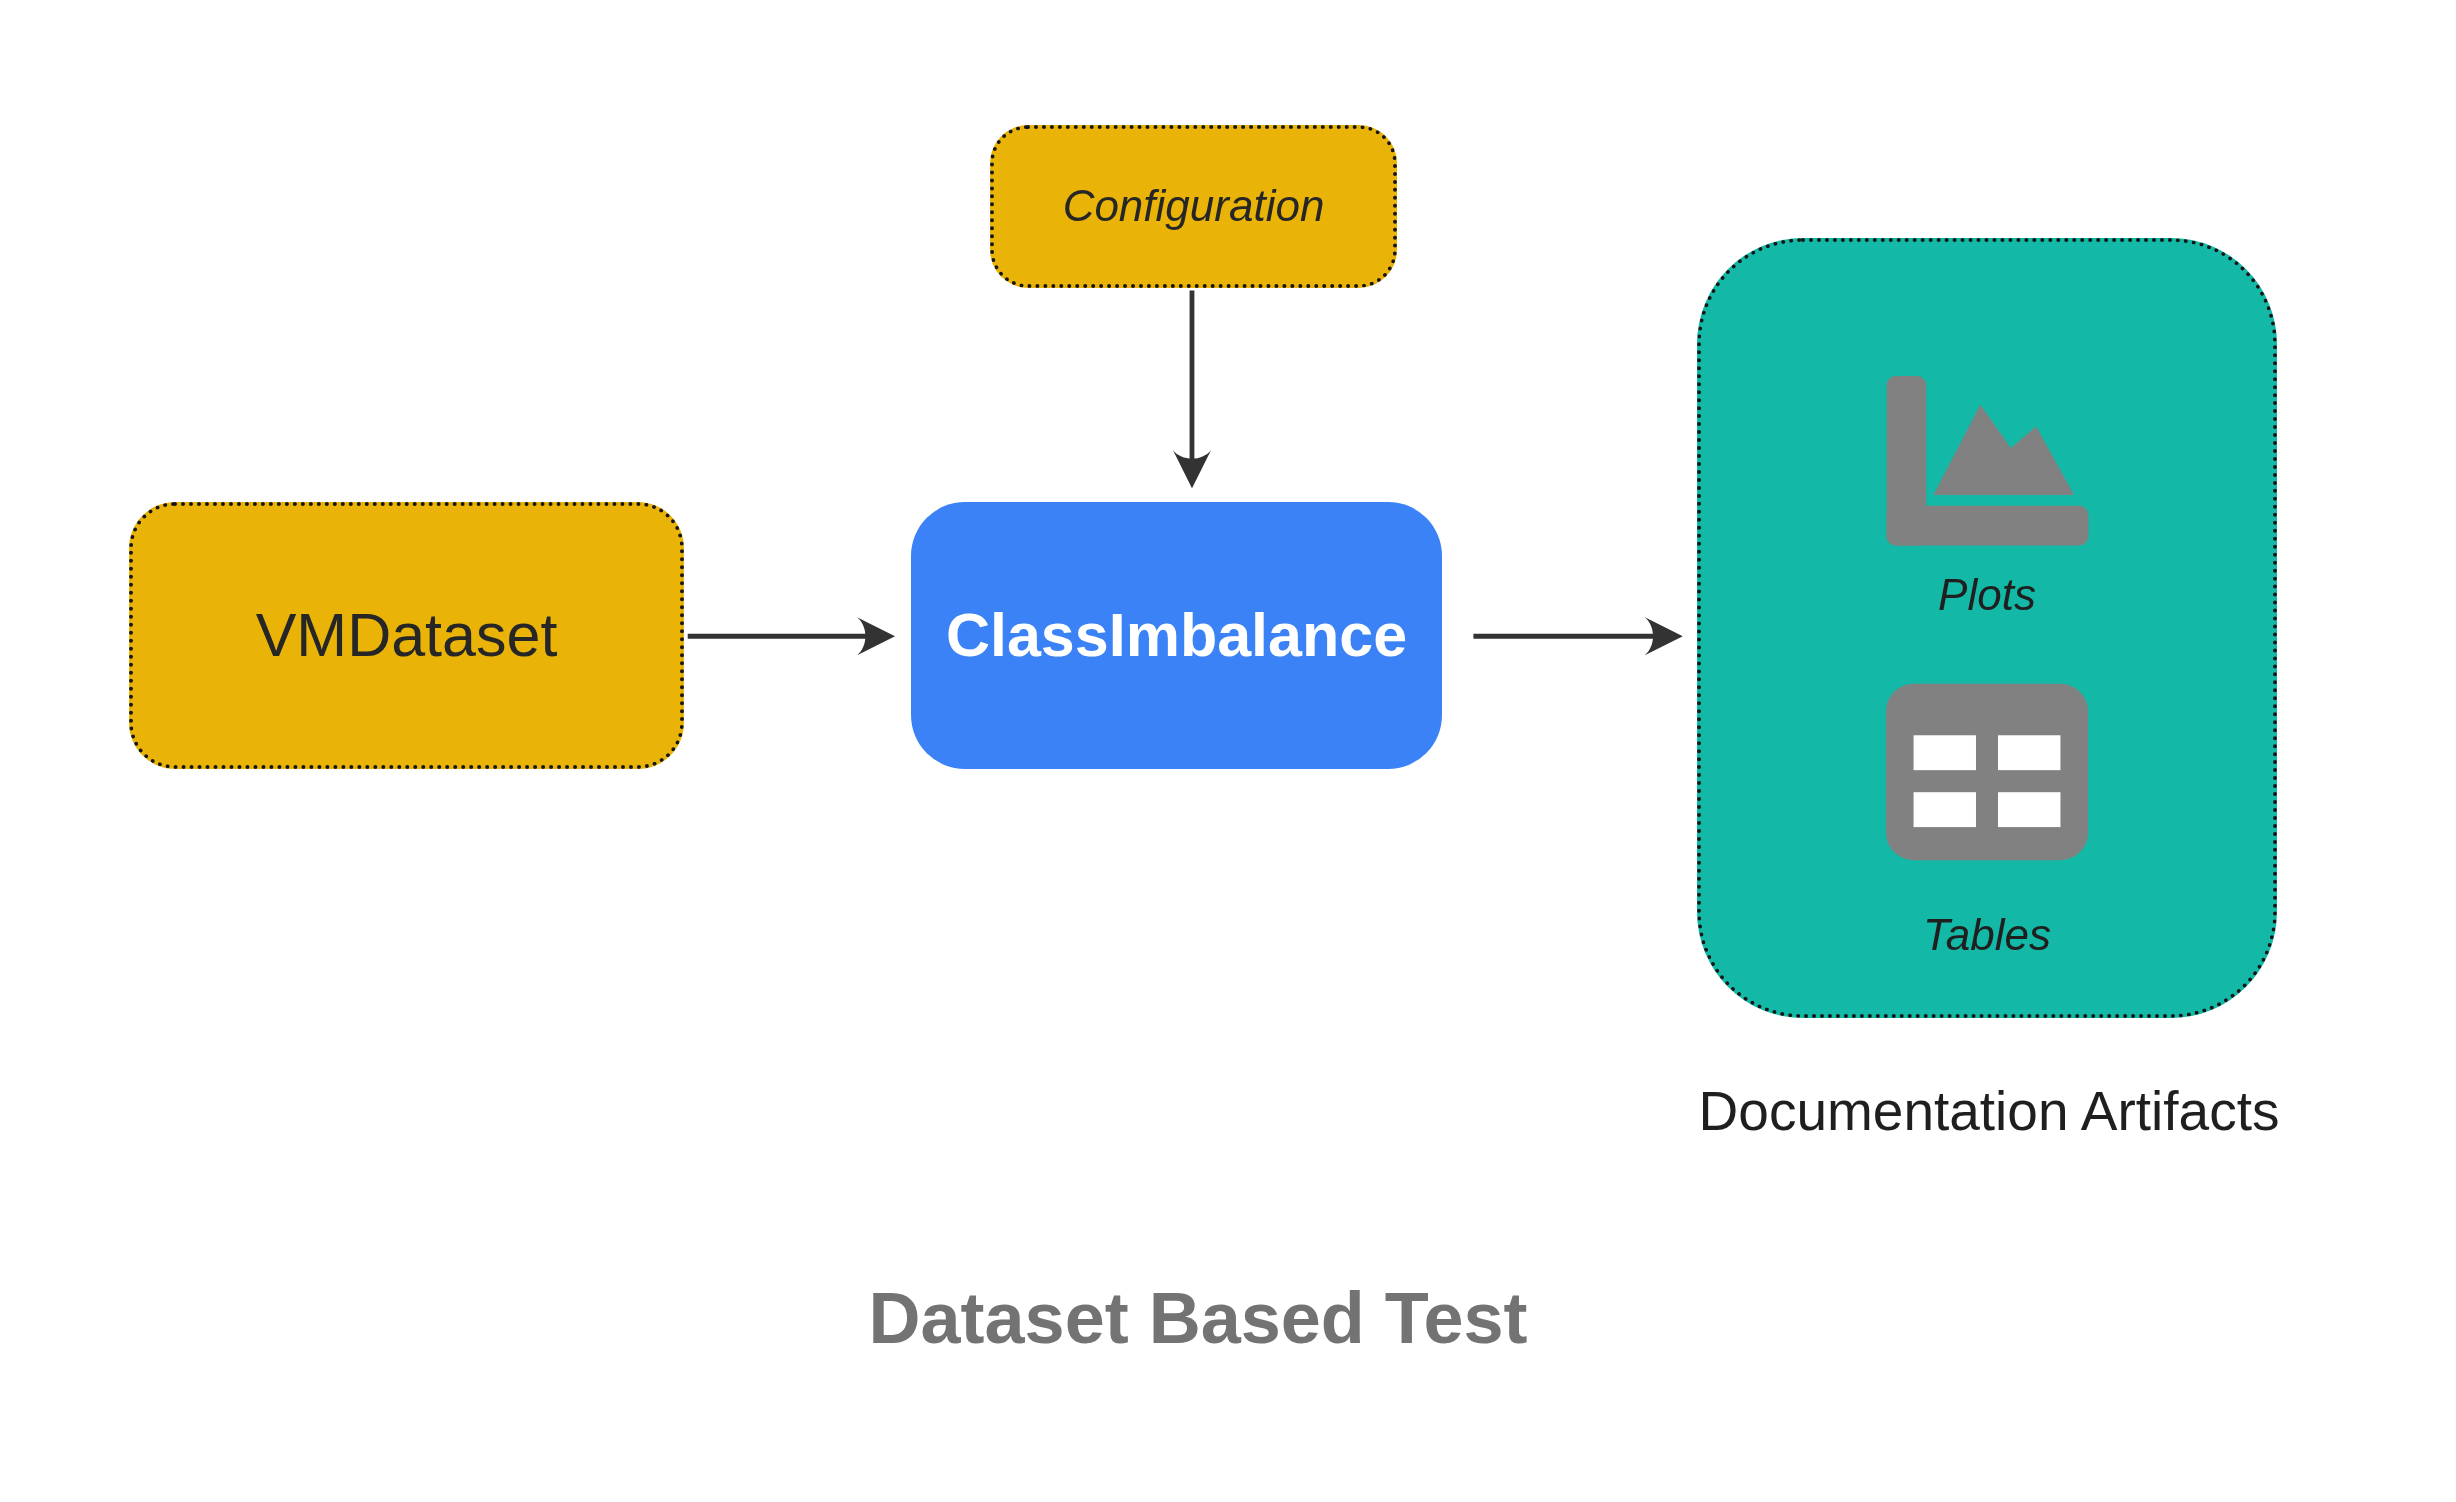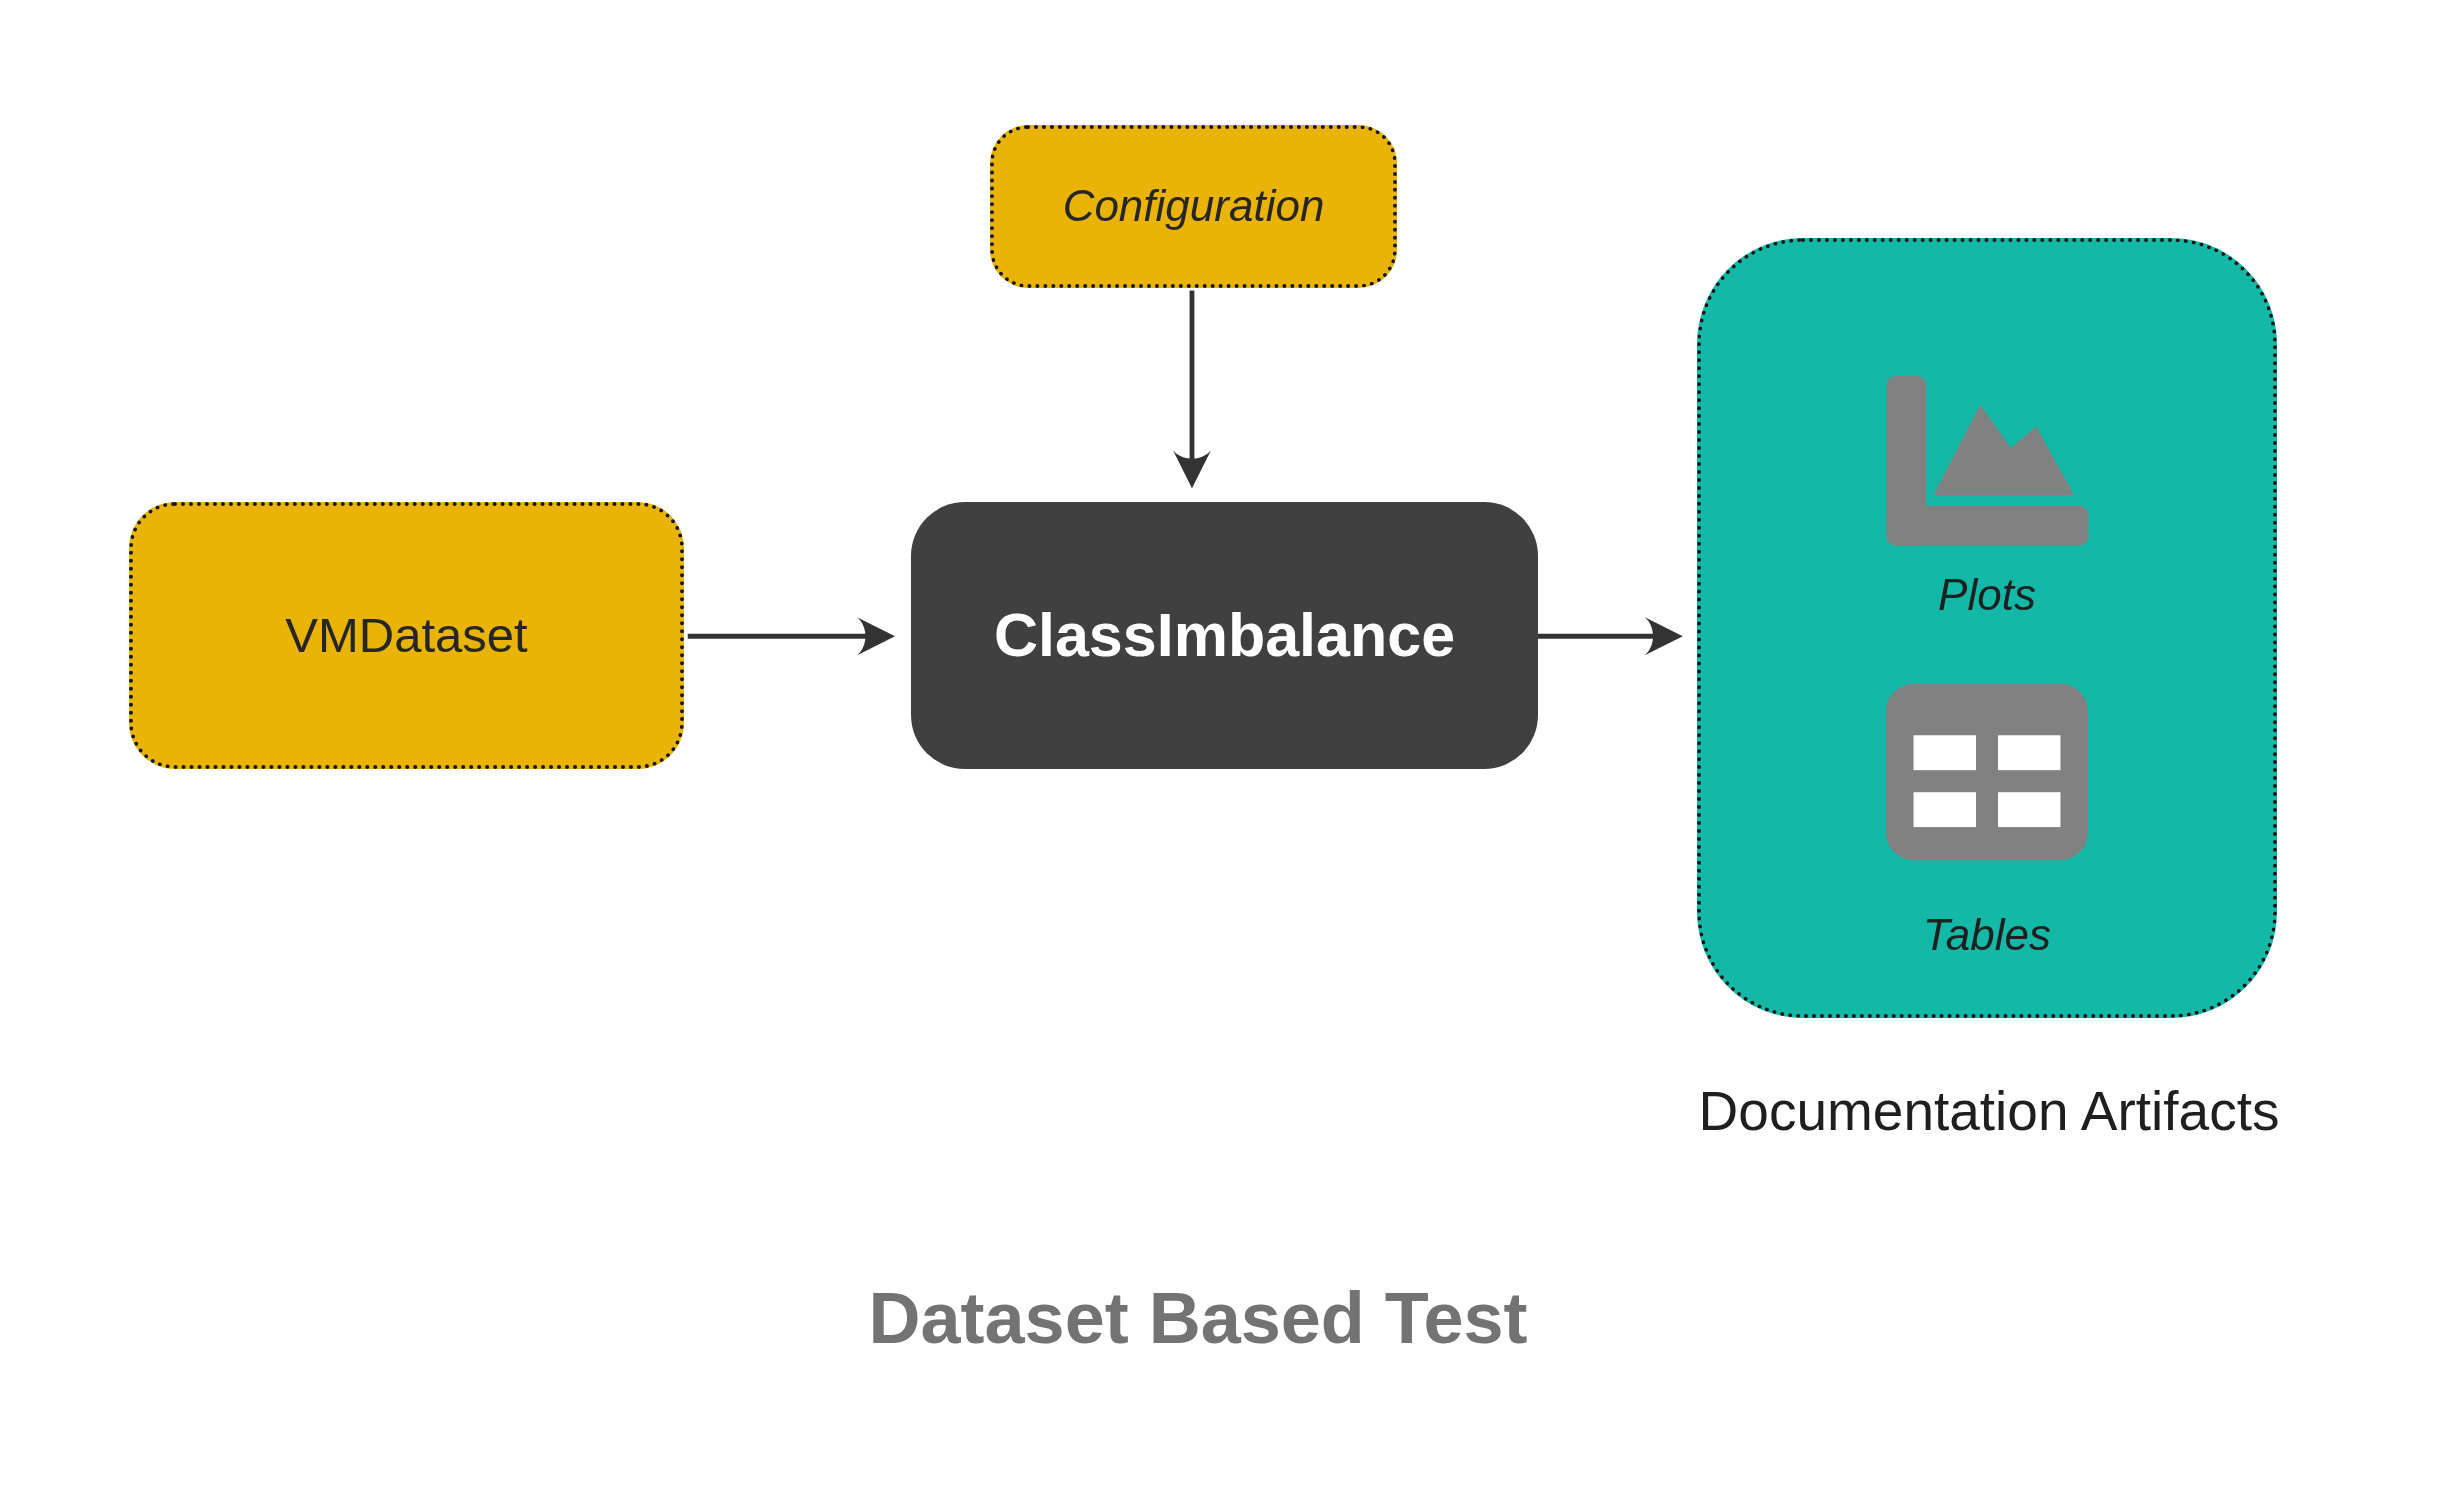--- a/index.html
+++ b/index.html
@@ -39,27 +39,27 @@
   #config-box .node-label {
     font-style: italic;
     font-size: 44px;
   }
   #vmdataset-box {
     left: 129px; top: 502px;
     width: 555px; height: 267px;
     border-radius: 46px;
   }
   #vmdataset-box .node-label {
-    font-size: 49px;
+    font-size: 61px;
   }
   #test-box {
     left: 911px; top: 502px;
-    width: 627px; height: 267px;
+    width: 531px; height: 267px;
     border-radius: 54px;
-    background: #404040;
+    background: #3b82f6;
     border: none;
   }
   #test-box .node-label {
     color: #ffffff;
     font-weight: 700;
     font-size: 61px;
   }
   #artifacts-box {
     left: 1697px; top: 238px;
     width: 580px; height: 780px;

